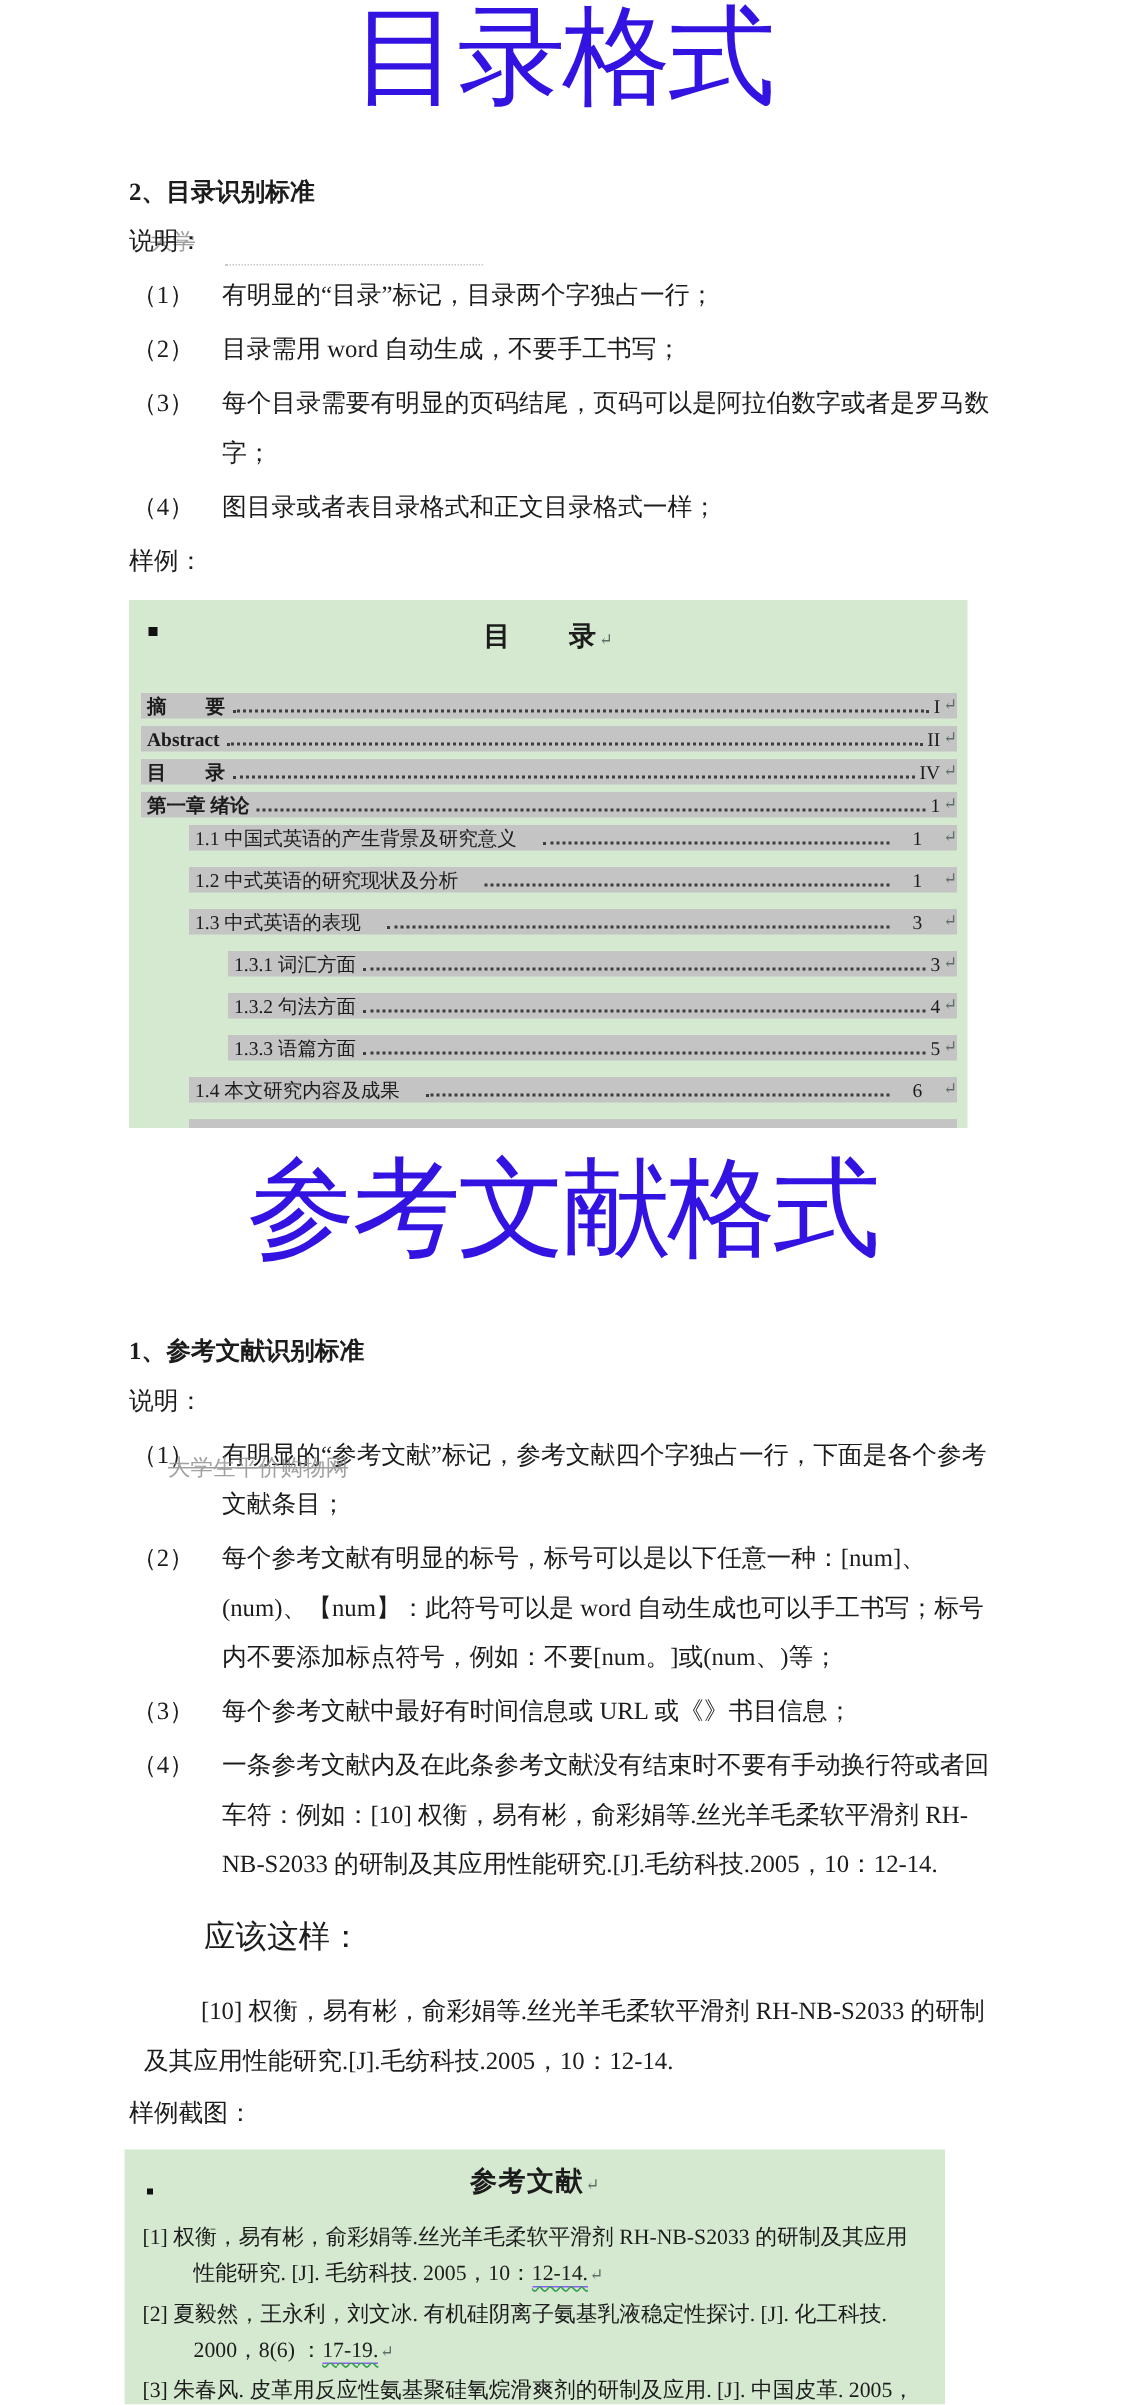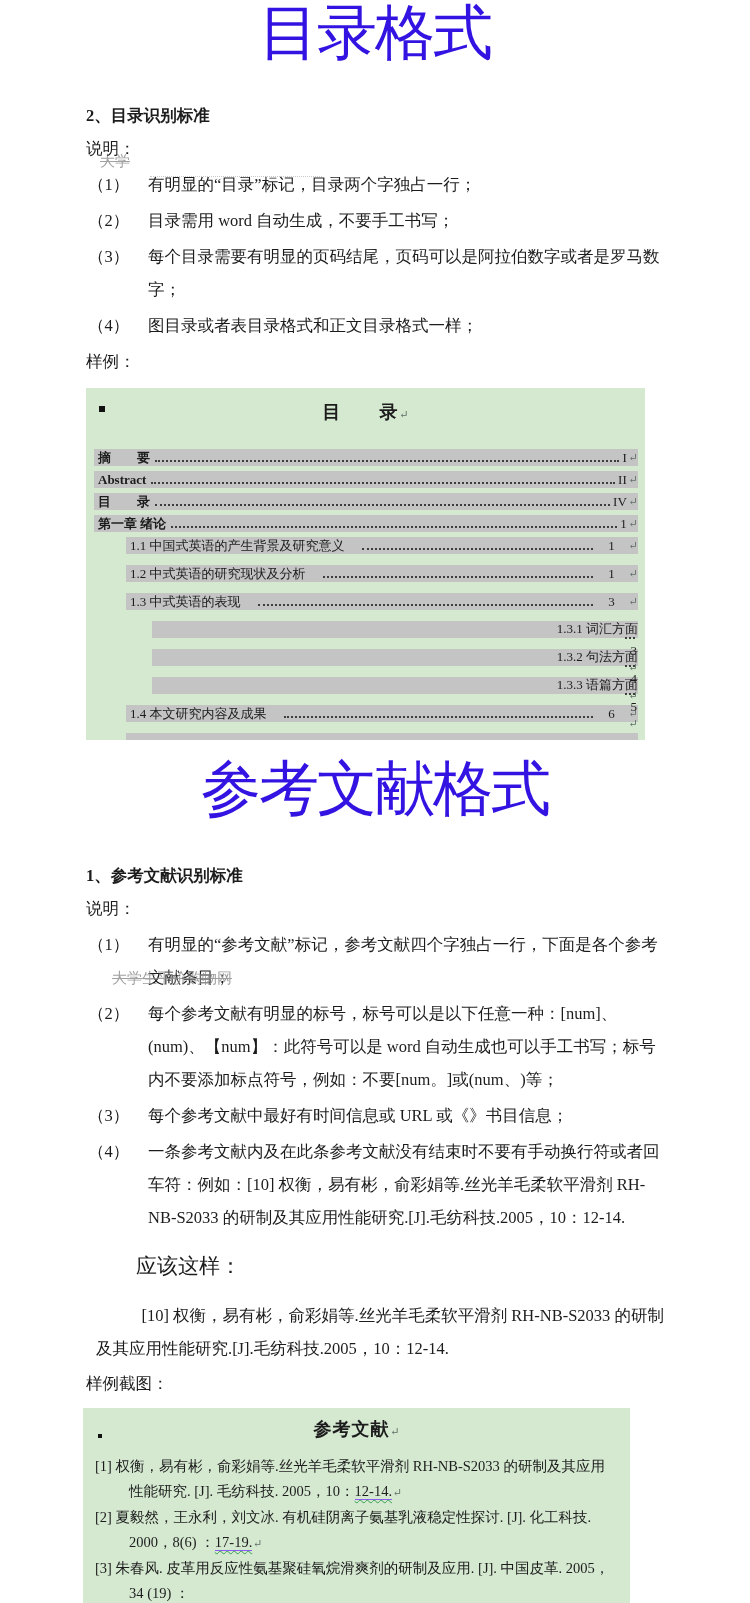--- a/index.html
+++ b/index.html
@@ -12,34 +12,34 @@
     --watermark_gray:#8a8a8a;
   }
   html,body{margin:0;padding:0;background:#ffffff;}
   .page{
     position:relative;width:750px;height:1603px;overflow:hidden;background:#fff;
     font-family:"Liberation Serif","DejaVu Serif",serif;color:var(--ink);
   }
   .big-title{
     margin:0;padding:0;text-align:center;color:var(--title_blue);
     font-family:"Liberation Sans","DejaVu Sans",sans-serif;font-weight:500;
-    font-size:60px;line-height:1.02;letter-spacing:-2px;white-space:nowrap;
+    font-size:72px;line-height:1.02;letter-spacing:-2px;white-space:nowrap;
   }
   .title1{padding-top:2px;}
   .title2{margin-top:18px;}
   .content{padding:0 86px;position:relative;}
   .heading{margin:36px 0 0 0;font-size:16.5px;font-weight:600;line-height:33px;}
   .heading2{margin-top:40px;}
   .note{margin:0;font-size:16.5px;line-height:33px;position:relative;z-index:2;}
   .items{margin:0;}
   .item{margin:3px 0;font-size:16.5px;line-height:33px;padding-left:62px;position:relative;}
   .item .marker{position:absolute;left:2px;top:0;width:58px;}
   .sample-label{margin:2px 0 0 0;font-size:16.5px;line-height:33px;}
   .fix-label{margin:16px;font-size:21px;line-height:33px;padding-left:34px;}
-  .fix-l1{margin:0;font-size:16.5px;line-height:33px;padding-left:48px;text-align:right;}
+  .fix-l1{margin:0;font-size:16.5px;line-height:33px;padding-left:48px;}
   .fix-l2{margin:0;font-size:16.5px;line-height:33px;padding-left:10px;}
 
   
   .sample{position:relative;background:var(--sample_green);overflow:hidden;}
   .toc-sample{width:559px;height:352px;margin-top:10px;margin-left:0;padding:0;}
   .refs-sample{width:547px;height:247px;margin-top:8px;margin-left:-3px;}
   .sq-bullet{position:absolute;left:13px;top:18px;width:6px;height:6px;background:#111;display:block;}
   .dot-bullet{position:absolute;left:15px;top:26px;width:4px;height:4px;background:#111;display:block;}
   .sample-title{
     text-align:center;font-weight:700;font-size:18px;line-height:22px;
@@ -48,21 +48,21 @@
   .refs-title{padding-top:10px;margin-bottom:12px;}
   .pilcrow{font-weight:400;font-size:11px;color:var(--pilcrow_gray);letter-spacing:0;margin-left:1px;}
 
   
   .toc-row{
     display:flex;align-items:flex-end;background:var(--highlight_gray);
     height:17px;margin-right:7px;font-size:13px;line-height:16px;white-space:pre;
   }
   .toc-row.lvl0{margin-left:8px;margin-bottom:5px;}
   .toc-row.lvl1{margin-left:40px;margin-bottom:11px;gap:12px;}
-  .toc-row.lvl2{margin-left:66px;margin-bottom:11px;flex-direction:column;}
+  .toc-row.lvl2{margin-left:66px;margin-bottom:11px;}
   .toc-row.tight{margin-bottom:5px;}
   .toc-label{padding-left:4px;font-weight:700;}
   .toc-row.lvl1 .toc-label,.toc-row.lvl2 .toc-label{font-weight:400;}
   .dots{flex:1;border-bottom:2px dotted #3d3d3d;margin:0 3px 4px 5px;min-width:10px;}
   .toc-page{padding-right:1px;}
   .toc-row .pilcrow{margin-bottom:1px;}
   .toc-row.partial{height:9px;margin-left:40px;margin-bottom:0;}
 
   
   .ref{

